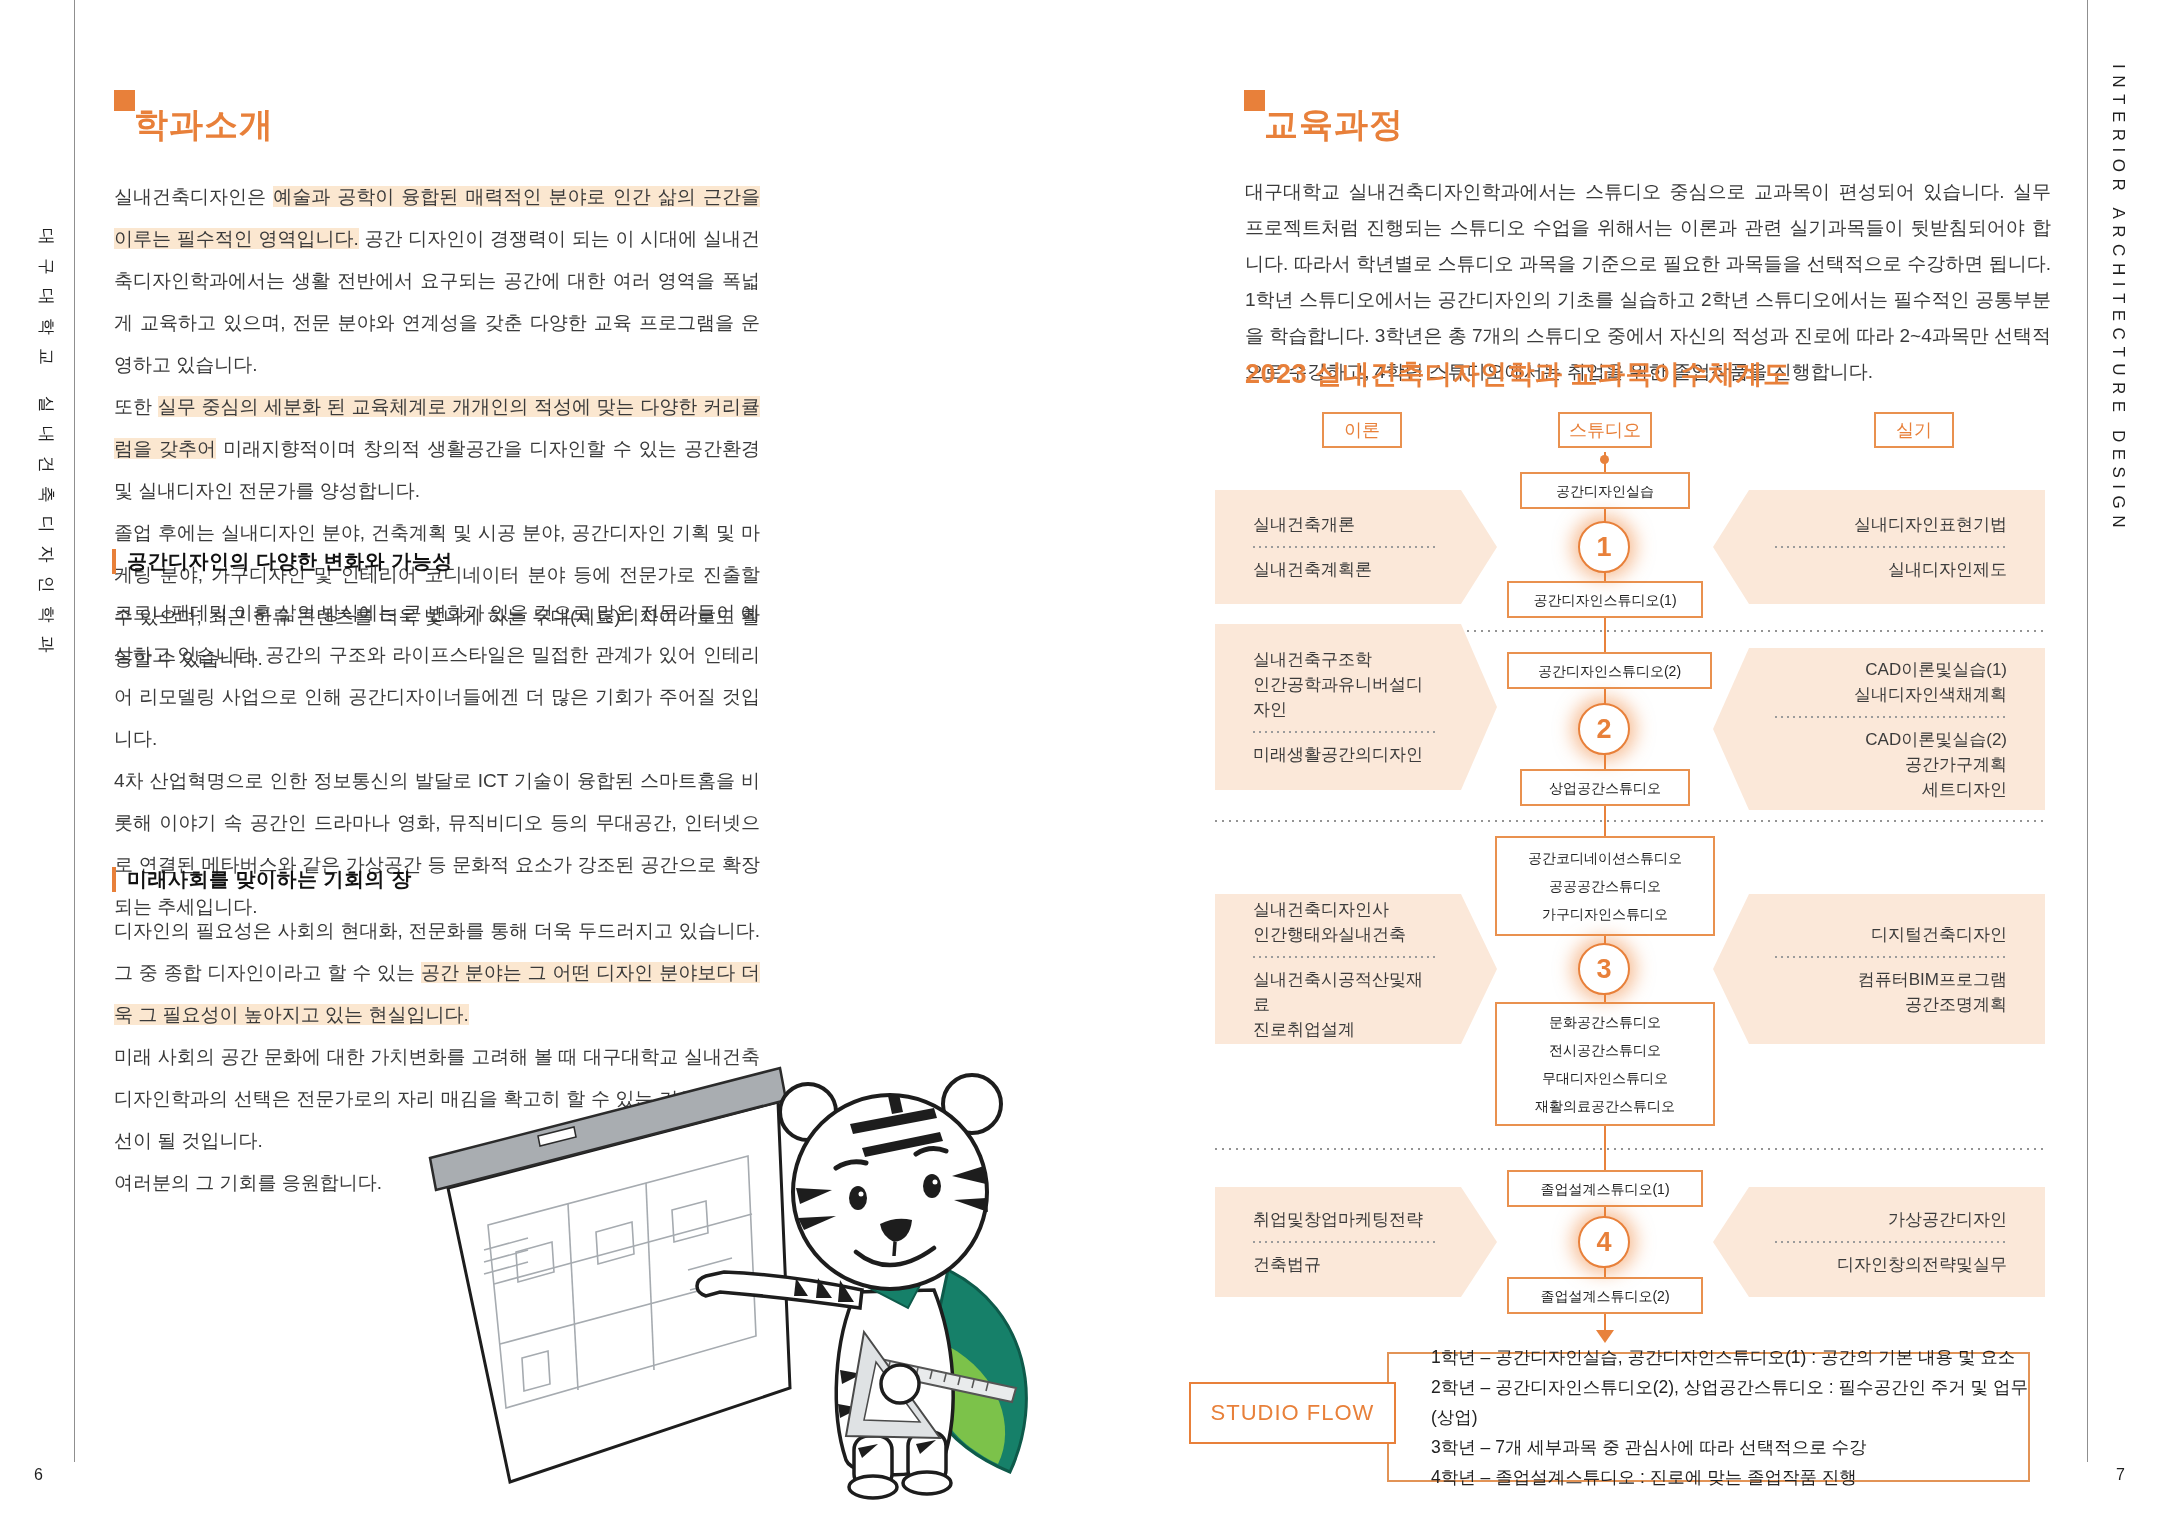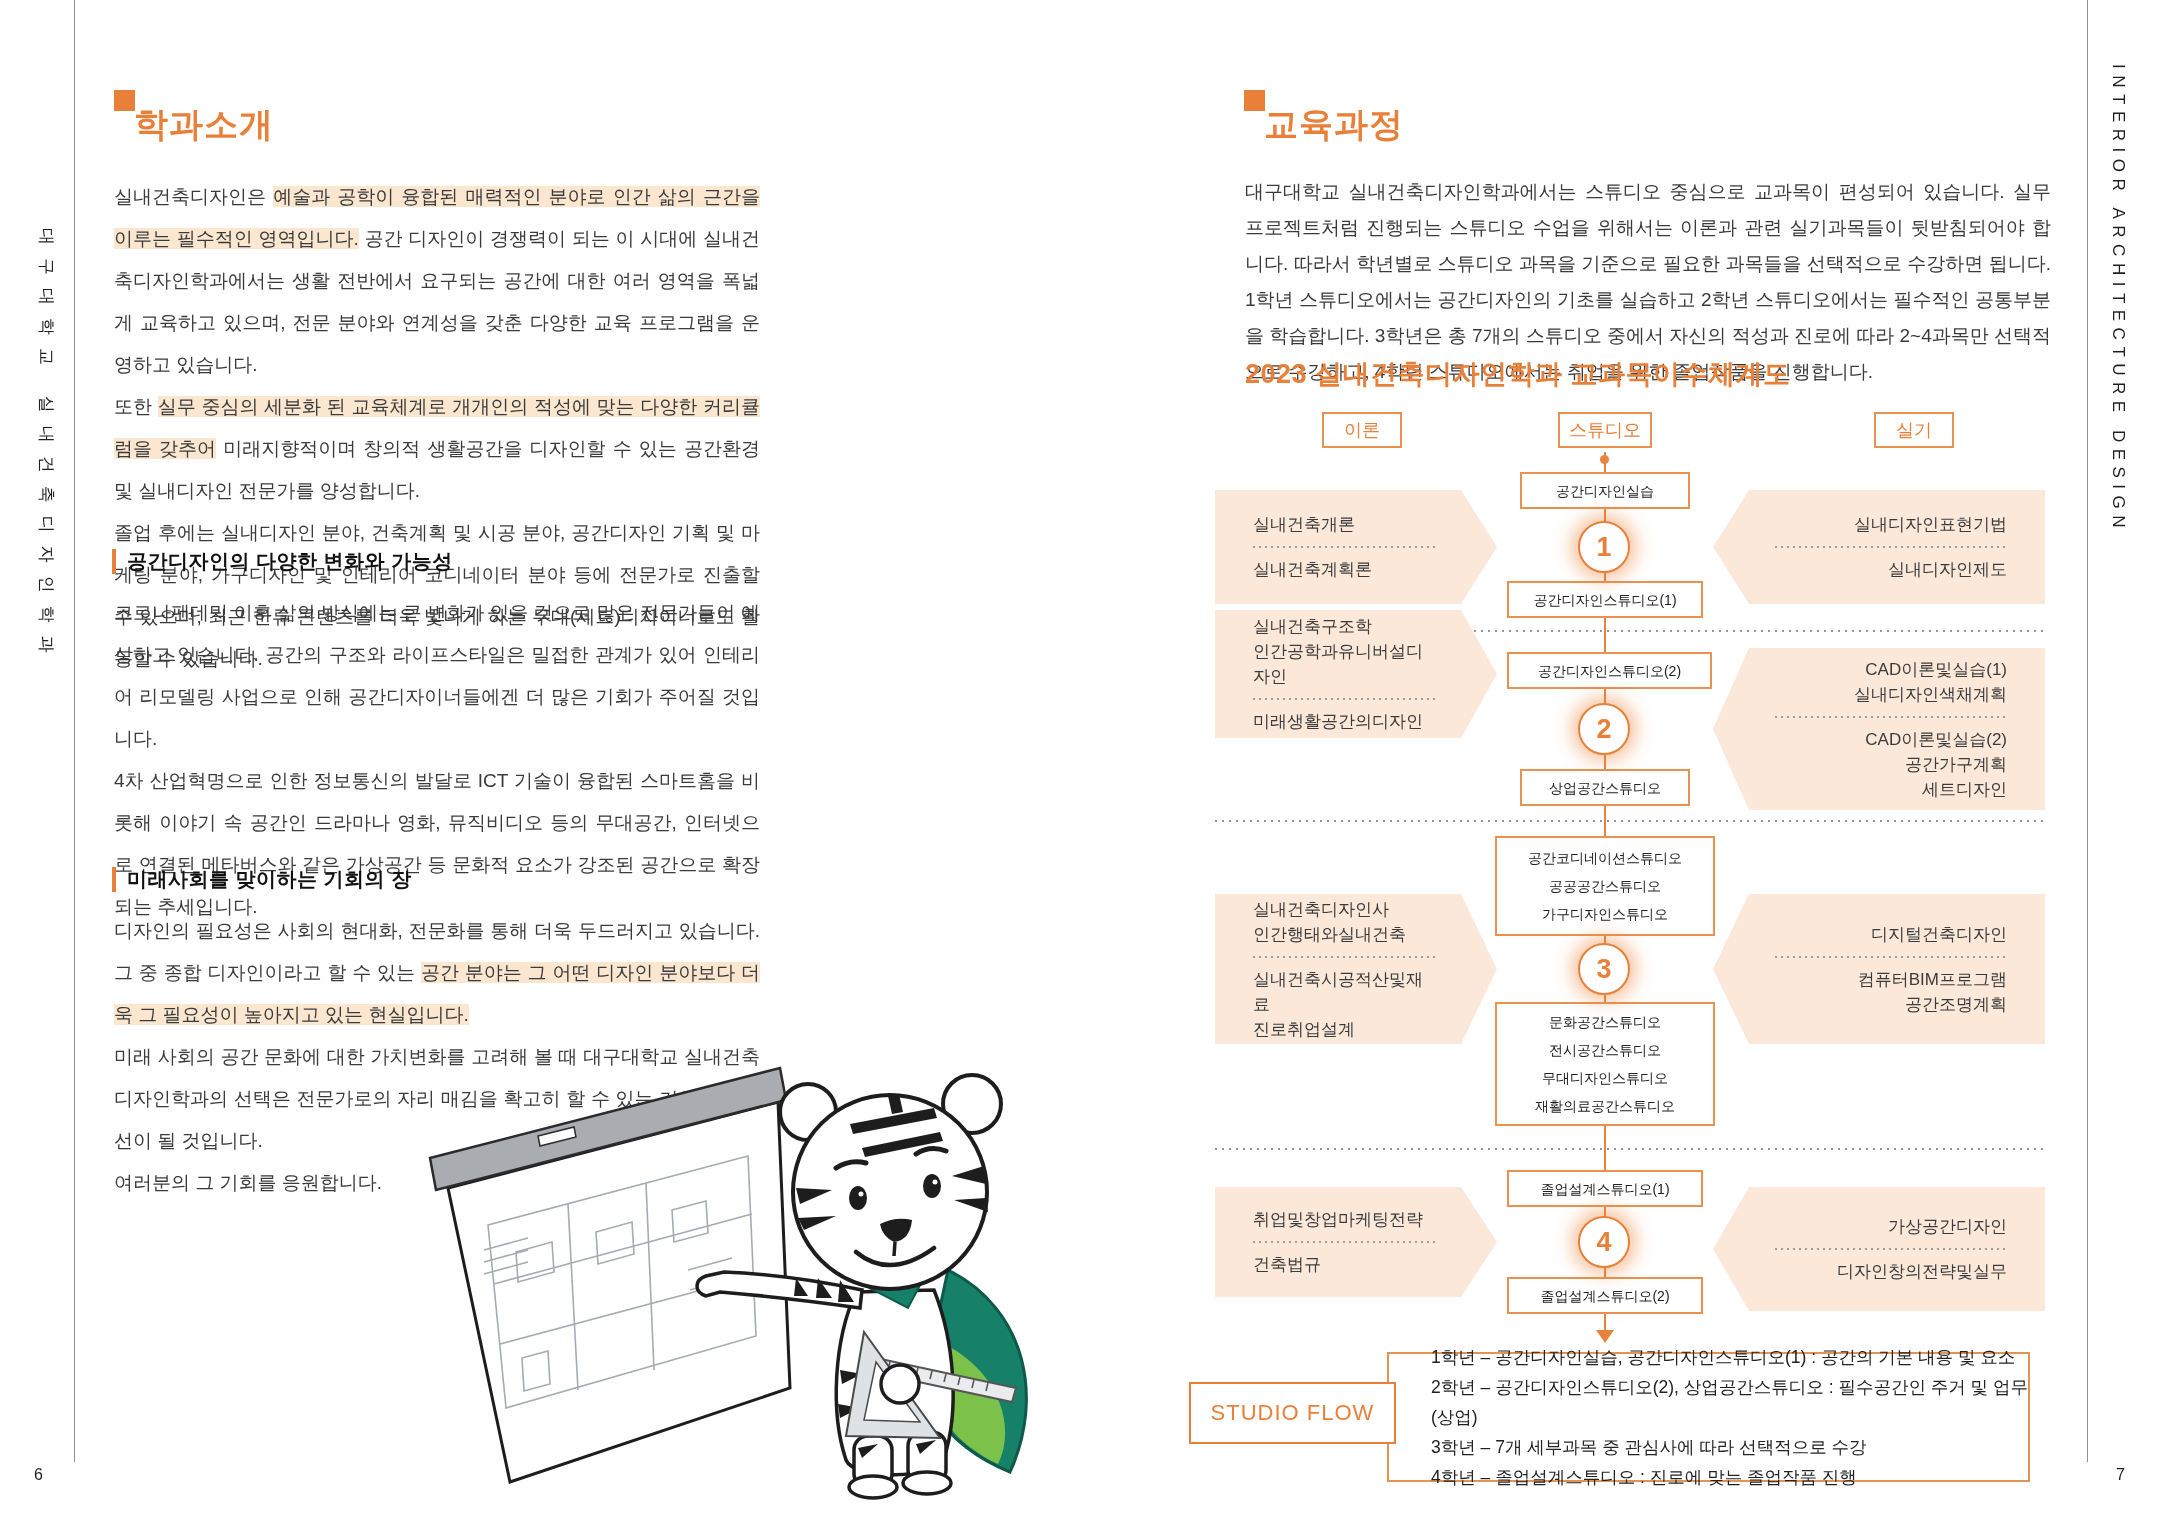--- a/index.html
+++ b/index.html
@@ -209,21 +209,21 @@
   </div>
   <div class="sbox" style="left:1520px;top:472px;width:170px;height:37px;">공간디자인실습</div>
   <div class="circle" style="left:1578px;top:521px;">1</div>
   <div class="sbox" style="left:1507px;top:581px;width:196px;height:37px;">공간디자인스튜디오(1)</div>
   <div class="ablock aright" style="top:490px;height:114px;">
     <div>실내디자인표현기법</div>
     <div class="dotline"></div>
     <div>실내디자인제도</div>
   </div>
 
-  <div class="ablock aleft" style="top:610px;height:128px;">
+  <div class="ablock aleft" style="top:624px;height:166px;">
     <div>실내건축구조학
 인간공학과유니버설디자인</div>
     <div class="dotline"></div>
     <div>미래생활공간의디자인</div>
   </div>
   <div class="sbox" style="left:1507px;top:652px;width:205px;height:37px;">공간디자인스튜디오(2)</div>
   <div class="circle" style="left:1578px;top:703px;">2</div>
   <div class="sbox" style="left:1520px;top:769px;width:170px;height:37px;">상업공간스튜디오</div>
   <div class="ablock aright" style="top:648px;height:162px;">
     <div>CAD이론및실습(1)
@@ -257,21 +257,21 @@
   </div>
 
   <div class="ablock aleft" style="top:1187px;height:110px;">
     <div>취업및창업마케팅전략</div>
     <div class="dotline"></div>
     <div>건축법규</div>
   </div>
   <div class="sbox" style="left:1507px;top:1170px;width:196px;height:37px;">졸업설계스튜디오(1)</div>
   <div class="circle" style="left:1578px;top:1216px;">4</div>
   <div class="sbox" style="left:1507px;top:1277px;width:196px;height:37px;">졸업설계스튜디오(2)</div>
-  <div class="ablock aright" style="top:1187px;height:124px;">
+  <div class="ablock aright" style="top:1187px;height:110px;">
     <div>가상공간디자인</div>
     <div class="dotline"></div>
     <div>디자인창의전략및실무</div>
   </div>
 
   <div class="flowbig">
     <div>1학년 – 공간디자인실습, 공간디자인스튜디오(1) : 공간의 기본 내용 및 요소</div>
     <div>2학년 – 공간디자인스튜디오(2), 상업공간스튜디오 : 필수공간인 주거 및 업무(상업)</div>
     <div>3학년 – 7개 세부과목 중 관심사에 따라 선택적으로 수강</div>
     <div>4학년 – 졸업설계스튜디오 : 진로에 맞는 졸업작품 진행</div>

